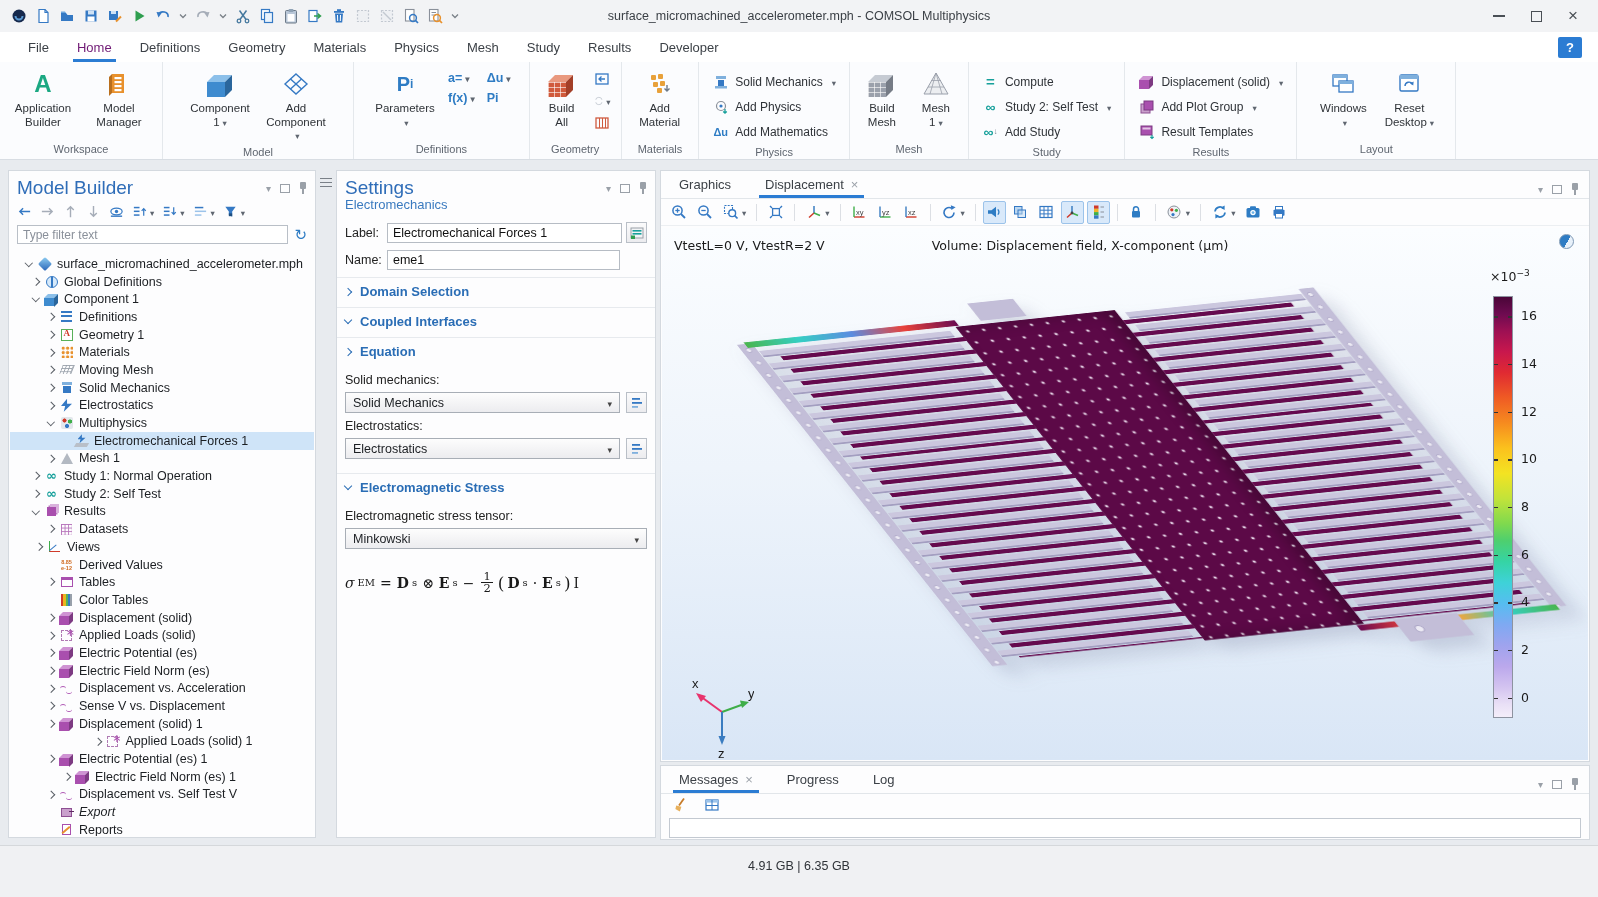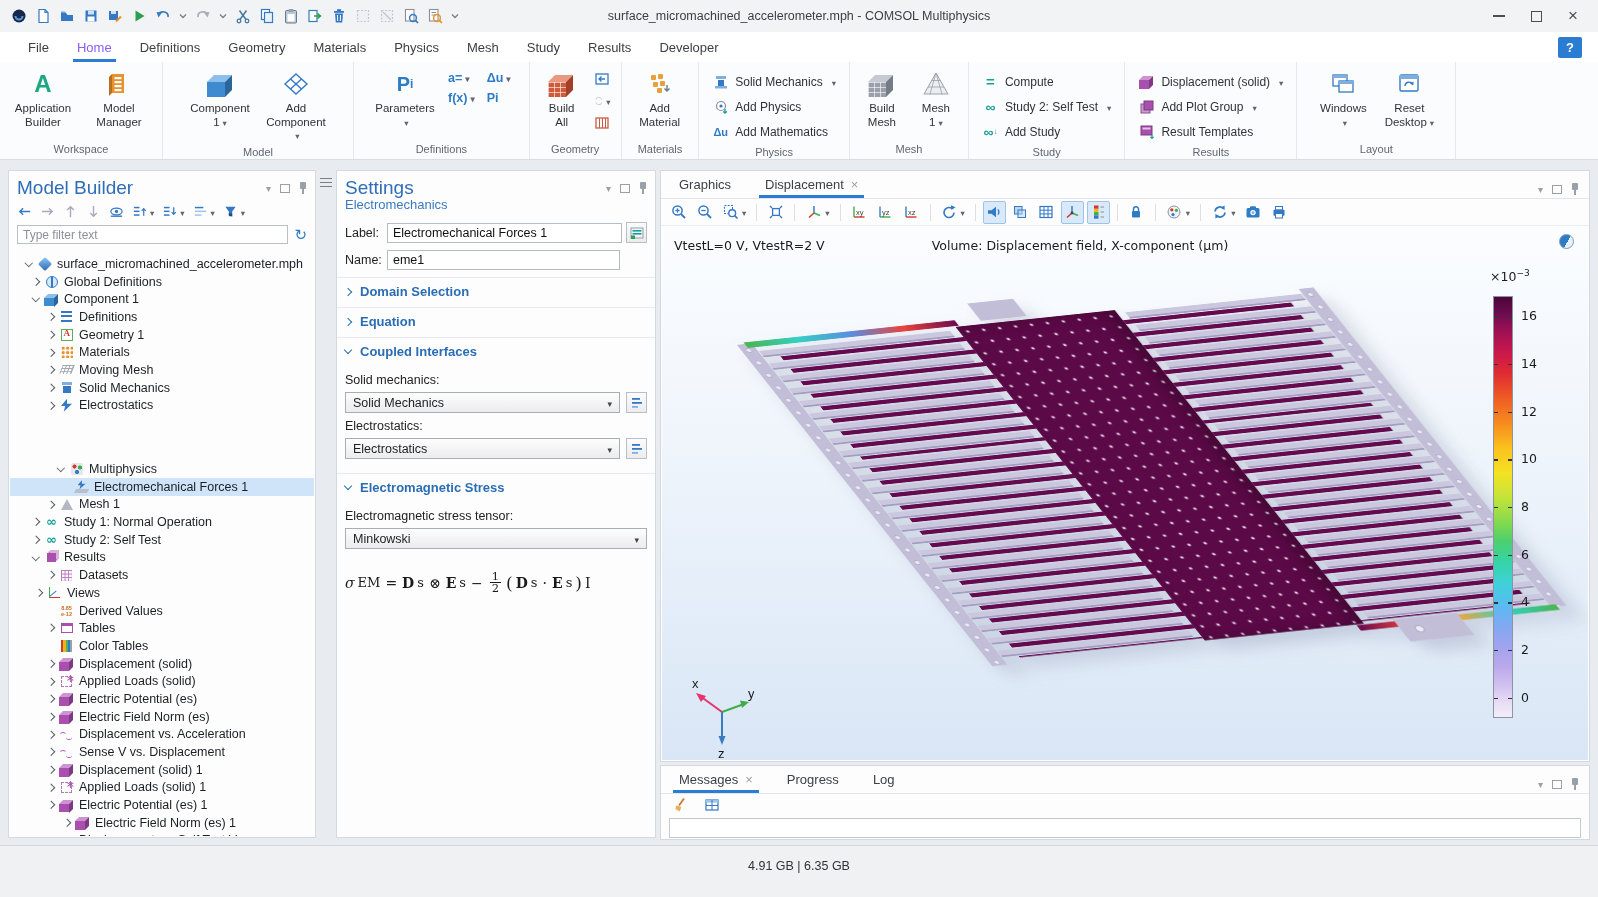--- a/index.html
+++ b/index.html
@@ -16,21 +16,21 @@
 .win-title{position:absolute;left:0;right:0;text-align:center;font-size:12.5px;color:#3a3f45;pointer-events:none}
 .win-controls{margin-left:auto;display:flex;align-items:center;gap:26px;padding-right:14px;z-index:2}
 .tb-min{width:12px;height:2px;background:#4a4f55}
 .tb-max{width:11px;height:11px;border:1.4px solid #4a4f55}
 .tb-close{font-size:17px;color:#4a4f55;line-height:10px}
 
 
 .menubar{position:absolute;left:0;top:32px;width:100%;height:30px;background:#fff;display:flex;align-items:stretch;padding-left:26px}
 #menu-items{display:flex;gap:24px;align-items:stretch}
 .mitem{display:flex;align-items:center;font-size:13px;color:#3c4147;position:relative;padding:0 2px;cursor:default}
-.mitem.active{color:#8b5cf6}
+.mitem.active{color:#701a75}
 .mitem.active::after{content:"";position:absolute;left:-2px;right:-2px;bottom:0;height:3px;background:#2b7cd3}
 .help-btn{margin-left:auto;margin-right:16px;align-self:center;width:24px;height:21px;background:#2b7cd3;color:#fff;border-radius:2px;display:flex;align-items:center;justify-content:center;font-weight:bold;font-size:13px}
 
 
 .ribbon{position:absolute;left:0;top:62px;width:100%;height:98px;background:#fbfcfe;border-bottom:1px solid #d8dde3;display:flex}
 .rgroup{display:flex;flex-direction:column;border-right:1px solid #e4e8ec;padding:5px 10px 1px}
 .rgroup-content{flex:1;display:flex;align-items:flex-start;gap:10px}
 .rgroup-label{text-align:center;font-size:11px;color:#5f6670;padding:2px 6px 3px}
 .rbtn-big{width:66px;display:flex;flex-direction:column;align-items:center;gap:3px;padding-top:2px}
 .rbtn-big .rlabel{font-size:11.5px;line-height:13.5px;text-align:center;color:#2f3338}
@@ -153,21 +153,21 @@
 .schev.closed{transform:rotate(-45deg)}
 .schev.open{transform:rotate(45deg);margin-top:-3px}
 .sbody{padding:2px 8px 8px}
 .flabel{font-size:12.5px;margin:6px 0 5px}
 .drow{display:flex;align-items:center;gap:6px;margin-bottom:4px}
 .dropdown{flex:1;height:21px;background:linear-gradient(#fdfdfd,#ececef);border:1px solid #a8aeb6;display:flex;align-items:center;padding:0 7px;font-size:12.5px;color:#1c1f23}
 .dd-arrow{margin-left:auto}
 .dd-arrow::before{content:"▾";color:#444;font-size:9px}
 .equation{font-family:"DejaVu Serif",serif;font-size:14px;color:#1a1a1a;padding:10px 8px 0;display:flex;align-items:center;gap:3px}
 .equation .it{font-style:italic}
-.equation sub{font-size:13px}
+.equation sub{font-size:10px}
 .equation b{font-weight:bold}
 .op{padding:0 2px}
 .frac{display:inline-flex;flex-direction:column;align-items:center;font-size:11.5px;line-height:11px;margin:0 2px}
 .fn{border-bottom:1.1px solid #1a1a1a;padding:0 2px}
 .paren{font-size:17px;font-weight:400}
 
 
 .tabbar{display:flex;align-items:flex-end;height:28px;border-bottom:1px solid #e2e6ea;padding-left:12px;position:relative}
 .gtab{display:flex;align-items:center;gap:7px;padding:0 6px 6px;margin-right:22px;font-size:13px;color:#3c4147;position:relative}
 .gtab.active::after{content:"";position:absolute;left:0;right:0;bottom:0;height:3px;background:#2b7cd3}
@@ -801,21 +801,21 @@
             </span>
             <span class="tlabel">Solid Mechanics</span>
           </div>
           <div class="trow" style="padding-left: 34px;">
             <span class="chev closed"></span>
             <span class="tico">
               <span class="ti ti-electrostatics"></span>
             </span>
             <span class="tlabel">Electrostatics</span>
           </div>
-          <div class="trow" style="padding-left: 44px; margin-top: 46px;">
+          <div class="trow" style="padding-left: 34px;">
             <span class="chev open"></span>
             <span class="tico">
               <span class="ti ti-multiphysics"></span>
             </span>
             <span class="tlabel">Multiphysics</span>
           </div>
           <div class="trow sel" style="padding-left: 49px;">
             <span class="chev none"></span>
             <span class="tico">
               <span class="ti ti-emf"></span>
@@ -943,21 +943,21 @@
             <span class="chev closed"></span>
             <span class="tico">
               <span class="cube cube13 c-purple">
                 <i class="ct"></i>
                 <i class="cf"></i>
                 <i class="cs"></i>
               </span>
             </span>
             <span class="tlabel">Displacement (solid) 1</span>
           </div>
-          <div class="trow" style="padding-left: 34px;">
+          <div class="trow" style="padding-left: 19px; justify-content: center;">
             <span class="chev closed"></span>
             <span class="tico">
               <span class="ti ti-applied-loads"></span>
             </span>
             <span class="tlabel">Applied Loads (solid) 1</span>
           </div>
           <div class="trow" style="padding-left: 34px;">
             <span class="chev closed"></span>
             <span class="tico">
               <span class="cube cube13 c-purple">
@@ -1034,26 +1034,26 @@
           <span class="fcap">Name:</span>
           <input type="text" spellcheck="false" style="margin-right: 27px;" value="eme1">
         </div>
       </div>
 
       <div class="sect">
         <span class="schev closed"></span>
         <span class="sect-label">Domain Selection</span>
       </div>
       <div class="sect">
+        <span class="schev open"></span>
+        <span class="sect-label">Coupled Interfaces</span>
+      </div>
+      <div class="sect">
         <span class="schev closed"></span>
         <span class="sect-label">Equation</span>
-      </div>
-      <div class="sect">
-        <span class="schev open"></span>
-        <span class="sect-label">Coupled Interfaces</span>
       </div>
 
       <div class="sbody">
         <div class="flabel">Solid mechanics:</div>
         <div class="drow">
           <div class="dropdown">
             <span>Solid Mechanics</span>
             <span class="dd-arrow"></span>
           </div>
           <span class="side-btn">

